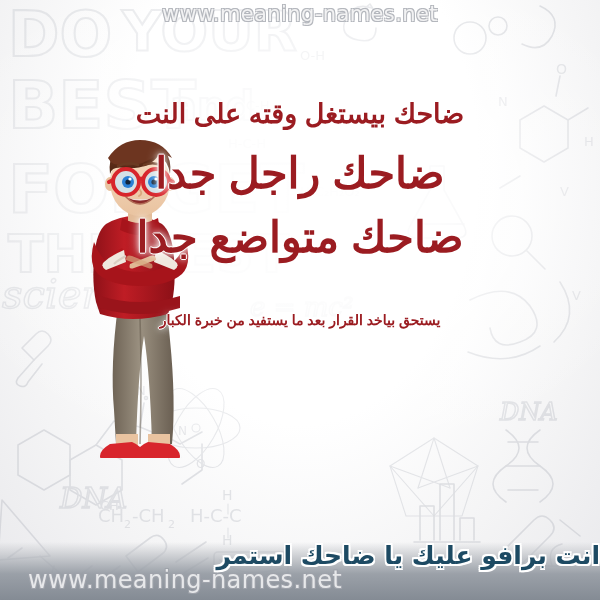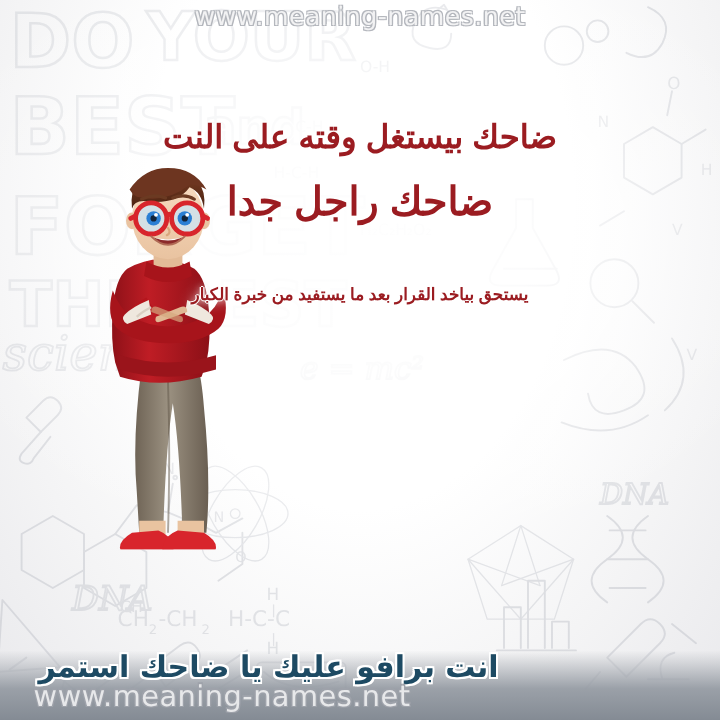--- a/index.html
+++ b/index.html
@@ -57,34 +57,34 @@
   #lines{
     position:absolute;top:100px;left:0;right:0;
     direction:rtl;text-align:center;
   }
   .ln{
     color:#9b1c21;font-family:Liberation Sans, sans-serif;font-weight:bold;
     line-height:1.05;white-space:nowrap;
     text-shadow:0 0 6px #fff,0 0 12px #fff,0 1px 0 #fff,1px 0 0 #fff,-1px 0 0 #fff,0 -1px 0 #fff;
   }
   .s-lg{font-size:27px;margin-bottom:23px;}
-  .s-xl{font-size:33px;margin-bottom:19px;}
+  .s-xl{font-size:43px;margin-bottom:19px;}
   .s-sm{font-size:14px;margin-top:52px;}
 
   
   #ribbon{
     position:absolute;left:0;right:0;bottom:0;height:58px;
     background:linear-gradient(180deg,
         rgba(214,216,219,0) 0%,
         rgba(190,193,198,.55) 18%,
         rgba(150,156,164,.95) 55%,
         rgba(132,139,148,1) 100%);
   }
   #ribbon-txt{
-    position:absolute;left:0;right:0;bottom:30px;text-align:left;direction:rtl;
+    position:absolute;left:0;right:0;bottom:30px;text-align:right;direction:rtl;
     font-family:"DejaVu Sans",sans-serif;font-weight:bold;font-size:25px;
     color:#1d4a63;white-space:nowrap;
     text-shadow:
       -1.6px -1.6px 0 #fff, 1.6px -1.6px 0 #fff,
       -1.6px  1.6px 0 #fff, 1.6px  1.6px 0 #fff,
        0 -1.6px 0 #fff, 0 1.6px 0 #fff, -1.6px 0 0 #fff, 1.6px 0 0 #fff;
     padding-left: 32px;
   }
 
   
@@ -326,20 +326,21 @@
       <path d="M80 52 q3 4 -1 6" stroke="#d9a77e" stroke-width="1.8" fill="none" stroke-linecap="round"></path>
       <path d="M68 60 q12 12 24 0 q-12 4 -24 0 z" fill="#8c2b2b"></path>
       <path d="M68 60 q12 5 24 0 q-12 3 -24 0 z" fill="#fff"></path>
       <path d="M66 59 q14 14 28 0" stroke="#b06a55" stroke-width="1.6" fill="none" stroke-linecap="round"></path>
     </svg>
   </div>
 
   <div id="lines">
     <div class="ln s-lg">ضاحك بيستغل وقته على النت</div>
     <div class="ln s-xl">ضاحك راجل جدا</div>
+    <div class="ln s-xl">ضاحك متواضع جدا</div>
     <div class="ln s-sm">يستحق بياخد القرار بعد ما يستفيد من خبرة الكبار</div>
   </div>
 
   <div id="ribbon"></div>
   <div id="ribbon-txt">انت برافو عليك يا ضاحك استمر</div>
   <div class="wm" id="wm-bottom">www.meaning-names.net</div>
 
 </div>
 
 </body></html>

